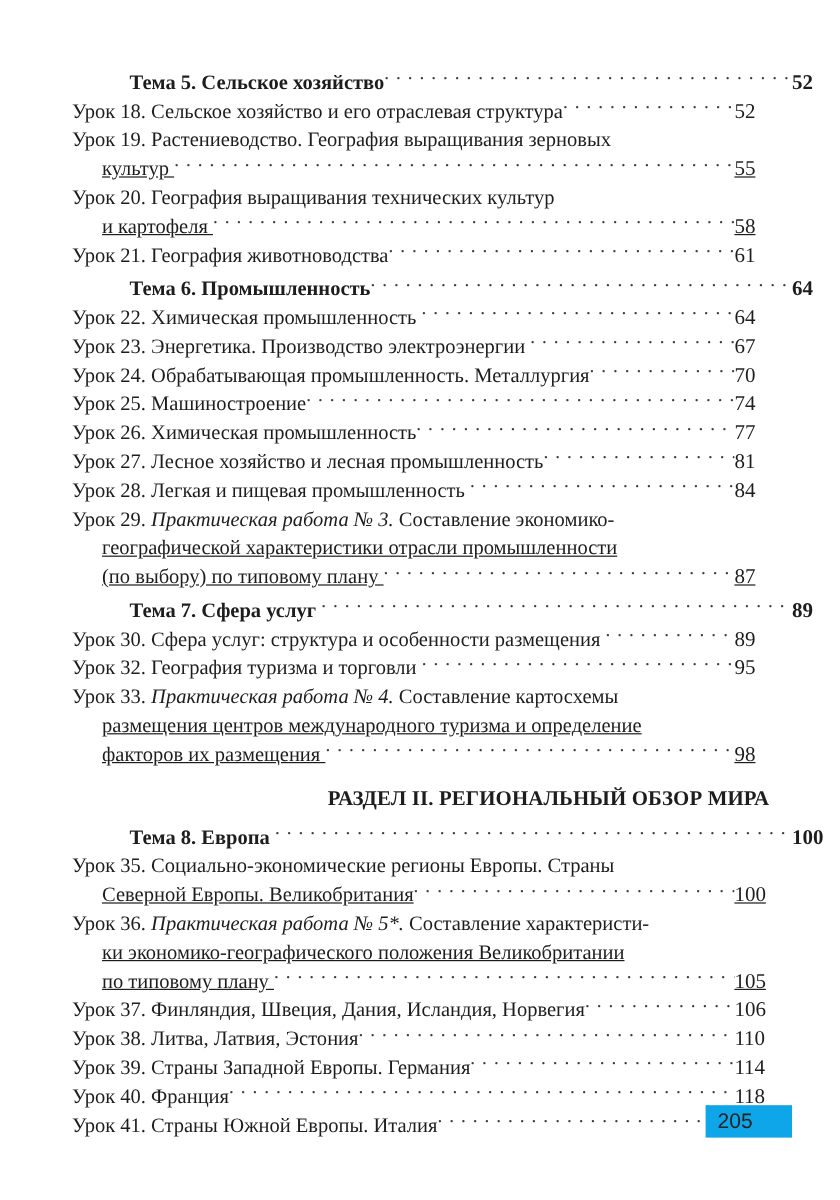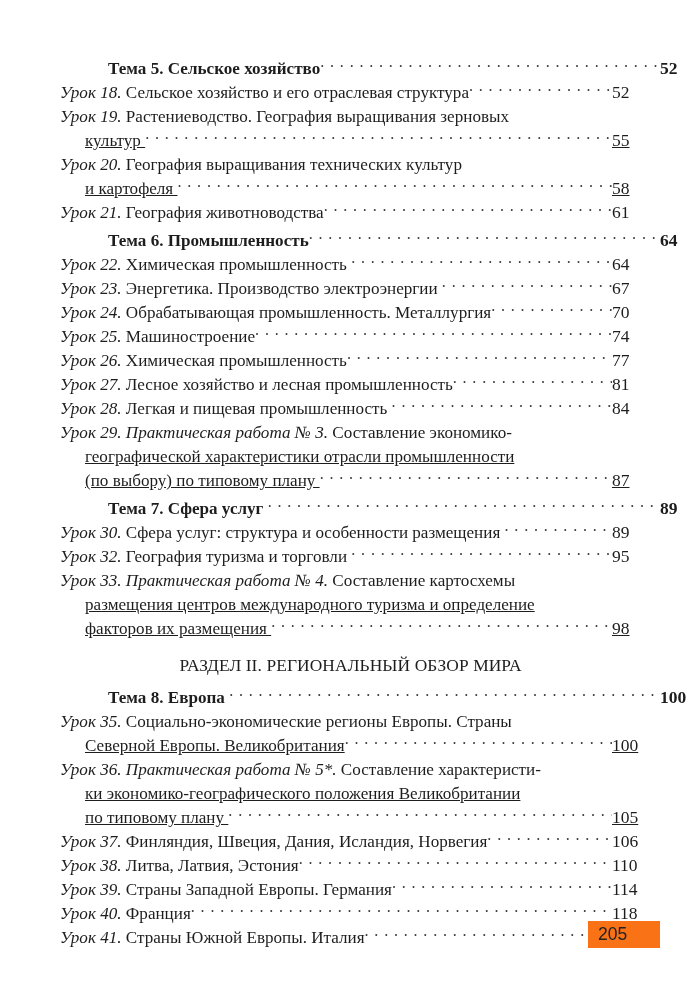--- a/index.html
+++ b/index.html
@@ -78,44 +78,43 @@
 
   .pageno {
     flex: 0 0 auto;
     text-align: left;
     min-width: 29px;
     font-size: 17.5px;
   }
   .pageno.empty { visibility: hidden; }
 
   .lesson-label {
-    font-style: italic;
   }
   .pw-label {
     font-style: italic;
   }
 
   
   .part-heading {
-    text-align: center;
-    font-weight: normal;
+    text-align: right;
+    font-weight: bold;
     font-size: 17.4px;
     letter-spacing: 0.1px;
     margin: 12px 0 9px 0;
     line-height: 24px;
   }
 
   
   #folio {
     position: absolute;
     left: 588px;
     top: 921px;
     width: 72px;
     height: 27px;
-    background: #f97316;
+    background: #0ea5e9;
     display: flex;
     align-items: center;
     padding-left: 10px;
     box-sizing: border-box;
     font-size: 17.5px;
     color: #232323;
     font-family: "Liberation Sans", "DejaVu Sans", sans-serif;
   }
 </style>
 </head>

